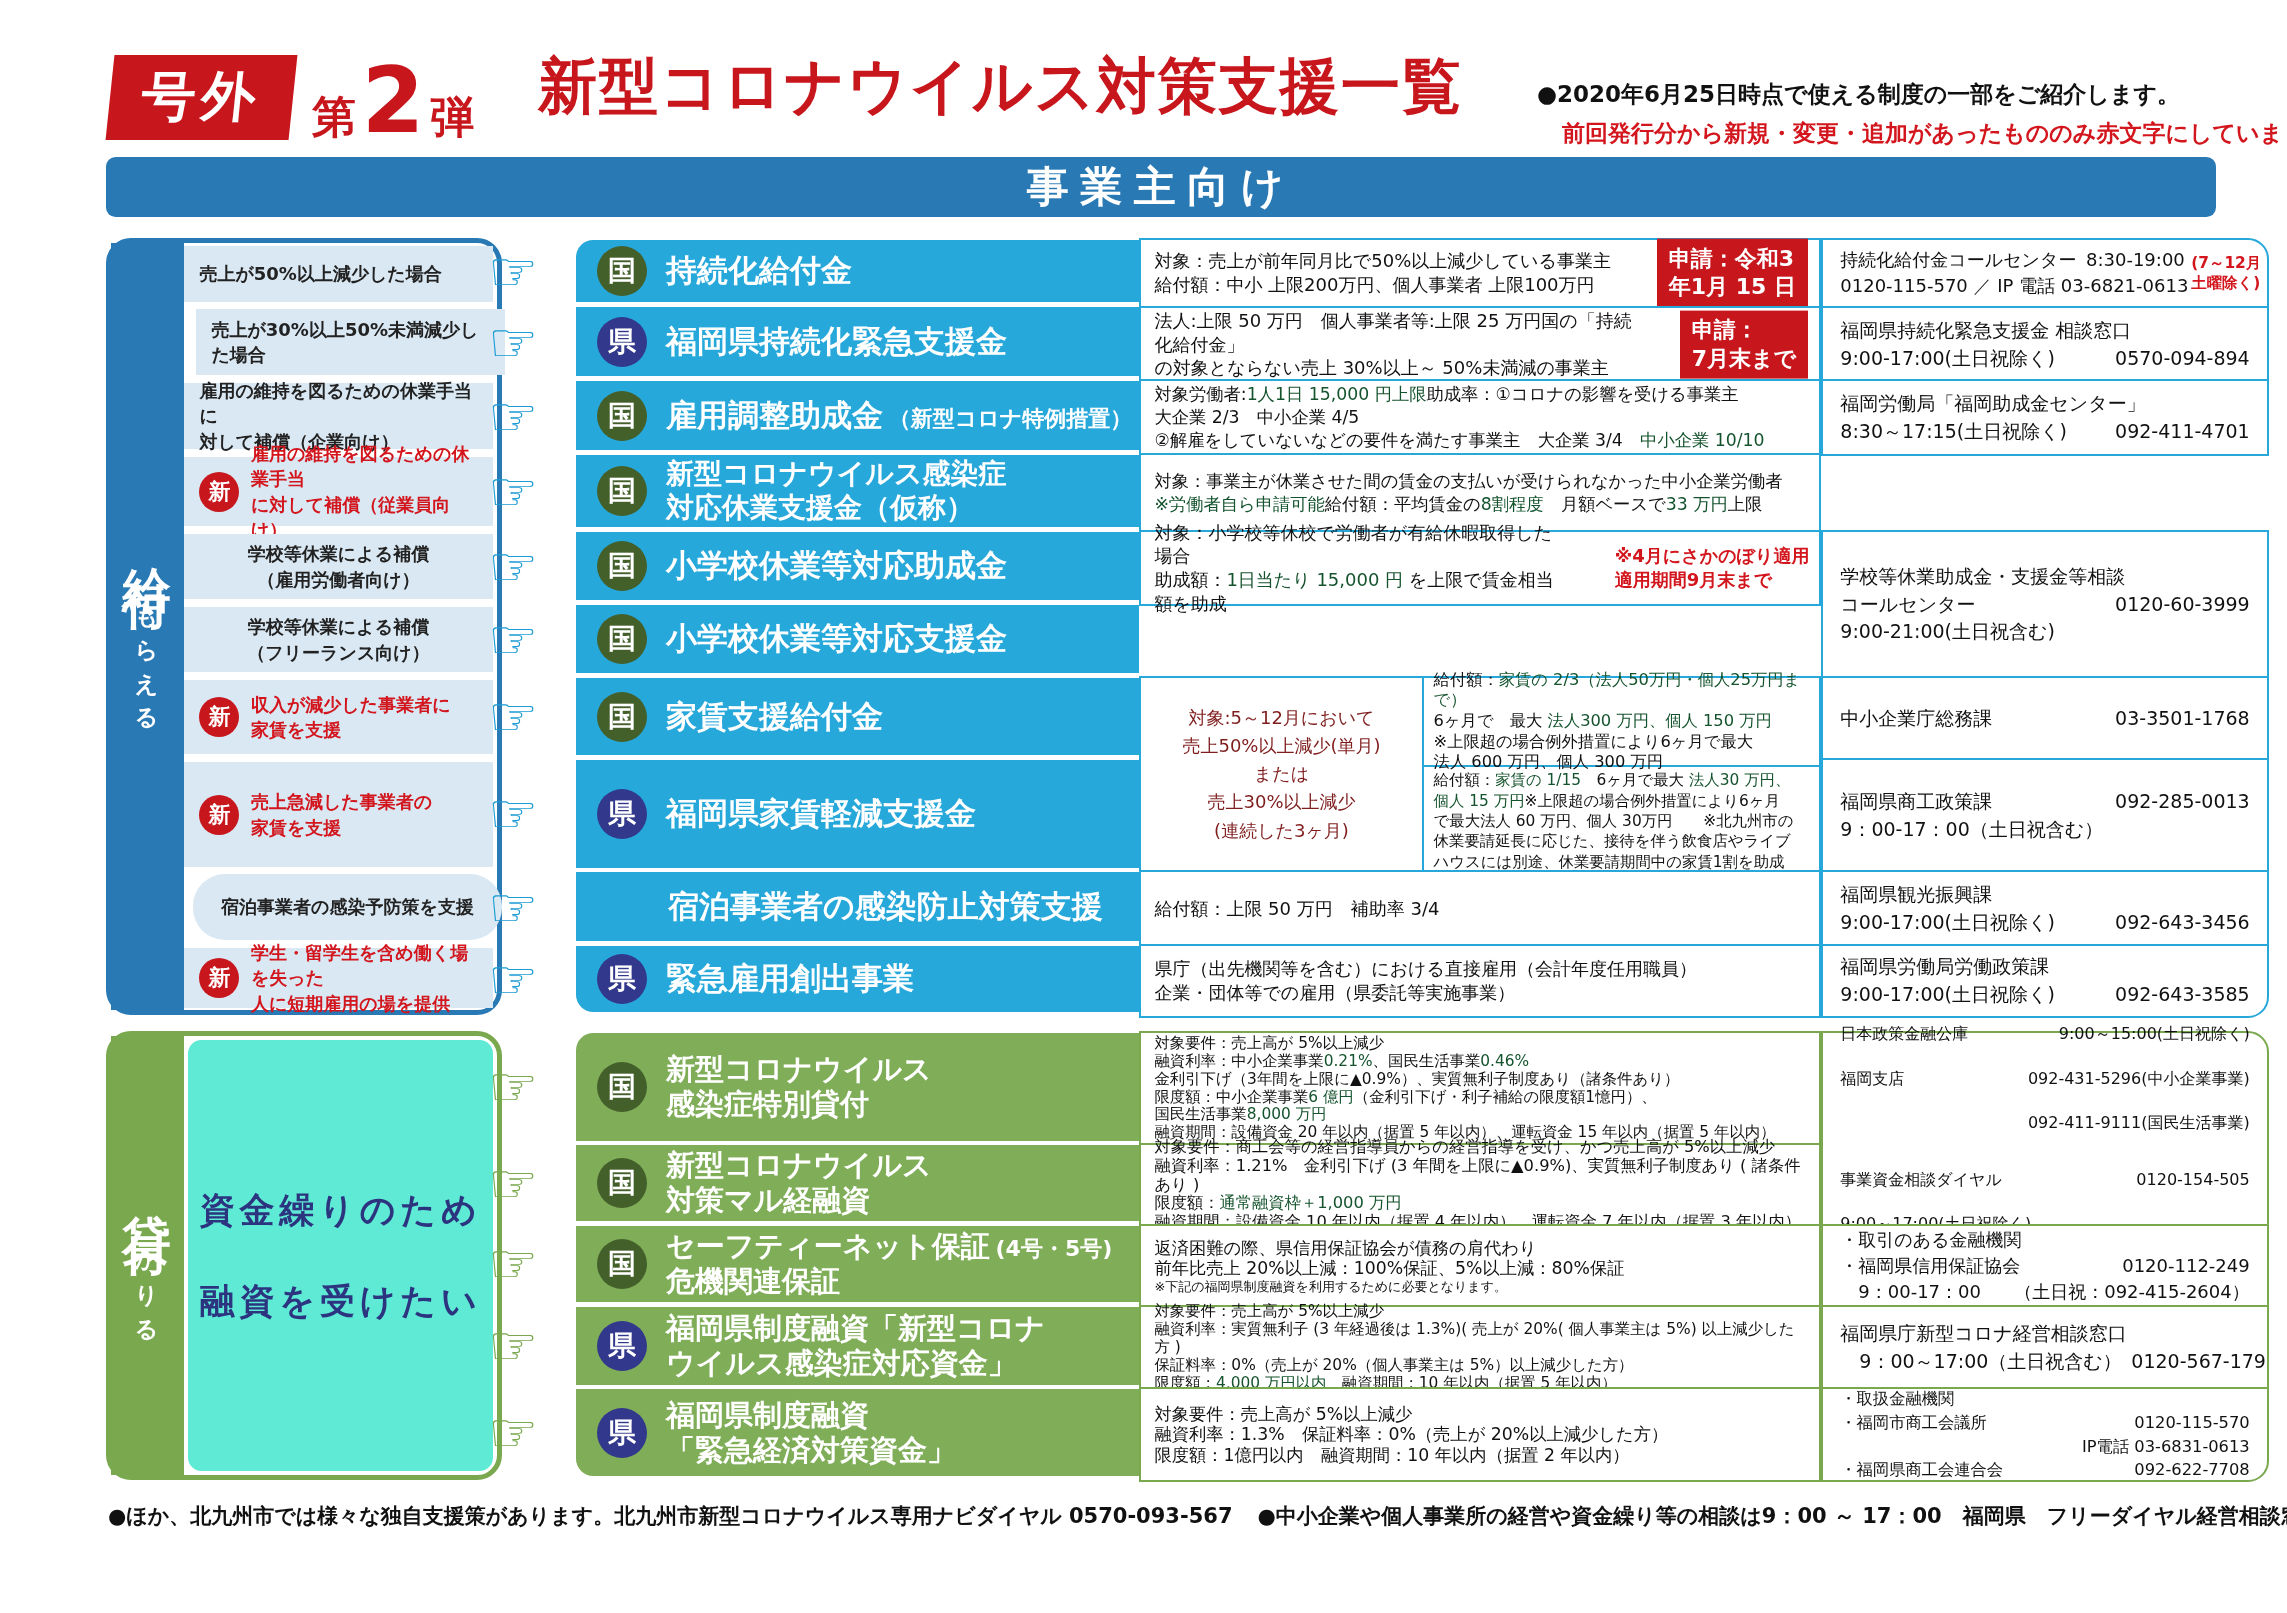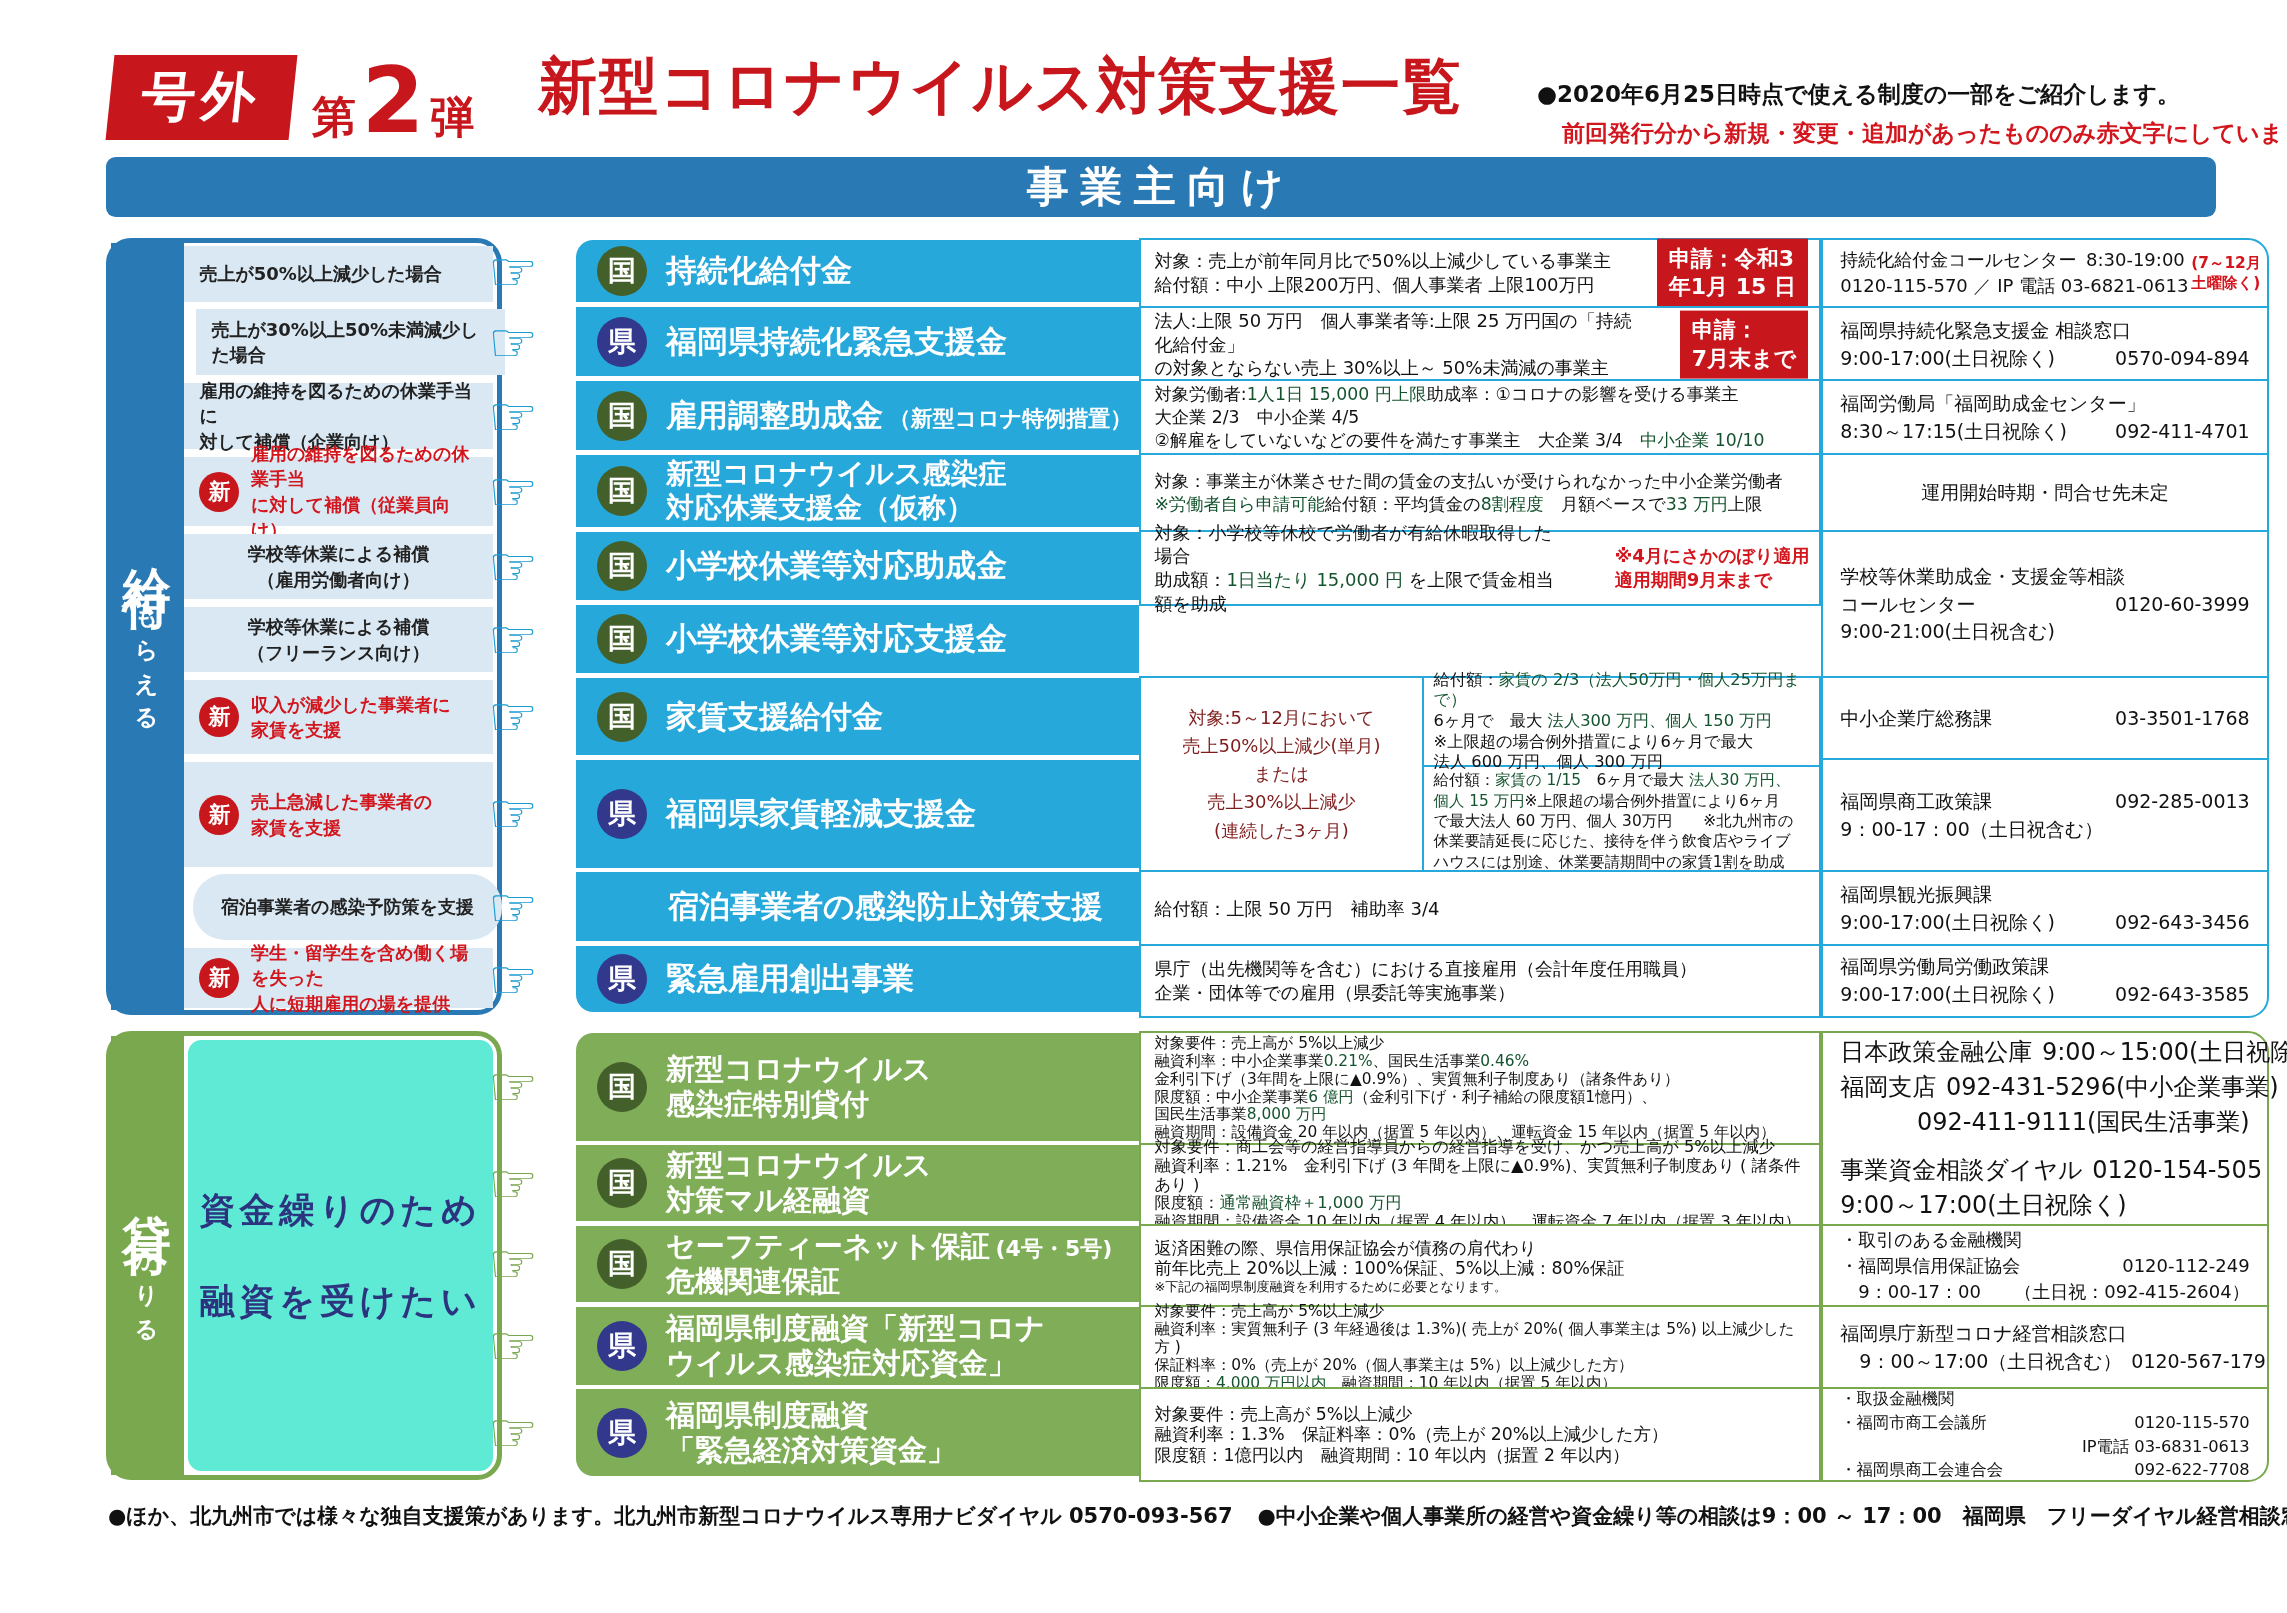--- a/index.html
+++ b/index.html
@@ -249,25 +249,20 @@
     <div class="prog b" style="left: 576px; top: 455px; width: 563px; height: 72px; position: absolute;">
       <span class="orgb kuni">国</span>
       <div class="plines">
         <div class="pl" style="font-size: 28px;"><span>新型コロナウイルス感染症</span></div>
         <div class="pl" style="font-size: 28px;"><span>対応休業支援金（仮称）</span></div>
       </div>
     </div>
     <div class="det" style="left: 1139px; top: 453px; width: 682px; height: 80px; position: absolute; font-size: 17.3px;">
       <div class="dline" style="font-size: 17.3px;"><span>対象：事業主が休業させた間の賃金の支払いが受けられなかった中小企業労働者</span></div>
       <div class="dline" style="font-size: 17.3px;"><span class="red">※労働者自ら申請可能</span><span>給付額：平均賃金の</span><span class="red">8割程度</span><span>　月額ベースで</span><span class="red">33 万円</span><span>上限</span></div>
-    </div>
-    <div class="con" style="left: 1821px; top: 453px; width: 448px; height: 80px; position: absolute; font-size: 19px;">
-      <div class="cline">
-        <span class="cl-c">運用開始時期・問合せ先未定</span>
-      </div>
     </div>
     <div class="crit center" style="left: 184px; top: 534px; width: 309px; height: 65px; position: absolute;">
       <div class="txt">
         <div>学校等休業による補償</div>
         <div>（雇用労働者向け）</div>
       </div>
     </div>
     <span class="hand b" style="left: 488px; top: 539px; position: absolute;">☞</span>
     <div class="prog b" style="left: 576px; top: 532px; width: 563px; height: 68px; position: absolute;">
       <span class="orgb kuni">国</span>
@@ -434,21 +429,21 @@
       </div>
     </div>
     <div class="det g" style="left: 1139px; top: 1031px; width: 682px; height: 115px; position: absolute;">
       <div class="dline" style="font-size: 15.4px;"><span>対象要件：売上高が 5%以上減少</span></div>
       <div class="dline" style="font-size: 15.4px;"><span>融資利率：中小企業事業</span><span class="red">0.21%</span><span>、国民生活事業</span><span class="red">0.46%</span></div>
       <div class="dline" style="font-size: 15.4px;"><span>金利引下げ（3年間を上限に▲0.9%）、実質無利子制度あり（諸条件あり）</span></div>
       <div class="dline" style="font-size: 15.4px;"><span>限度額：中小企業事業</span><span class="red">6 億円</span><span>（金利引下げ・利子補給の限度額1憶円）、</span></div>
       <div class="dline" style="font-size: 15.4px;"><span>国民生活事業</span><span class="red">8,000 万円</span></div>
       <div class="dline" style="font-size: 15.4px;"><span>融資期間：設備資金 20 年以内（据置 5 年以内）、運転資金 15 年以内（据置 5 年以内）</span></div>
     </div>
-    <div class="con g rtr" style="left: 1821px; top: 1031px; width: 448px; height: 196px; position: absolute; font-size: 24px;">
+    <div class="con g rtr" style="left: 1821px; top: 1031px; width: 448px; height: 196px; position: absolute; font-size: 16px; gap: 21px;">
       <div class="cline">
         <span class="cl-l">日本政策金融公庫</span>
         <span class="cl-r">9:00～15:00(土日祝除く)</span>
       </div>
       <div class="cline">
         <span class="cl-l">福岡支店</span>
         <span class="cl-r">092-431-5296(中小企業事業)</span>
       </div>
       <div class="cline">
         <span class="cl-r">092-411-9111(国民生活事業)</span>

